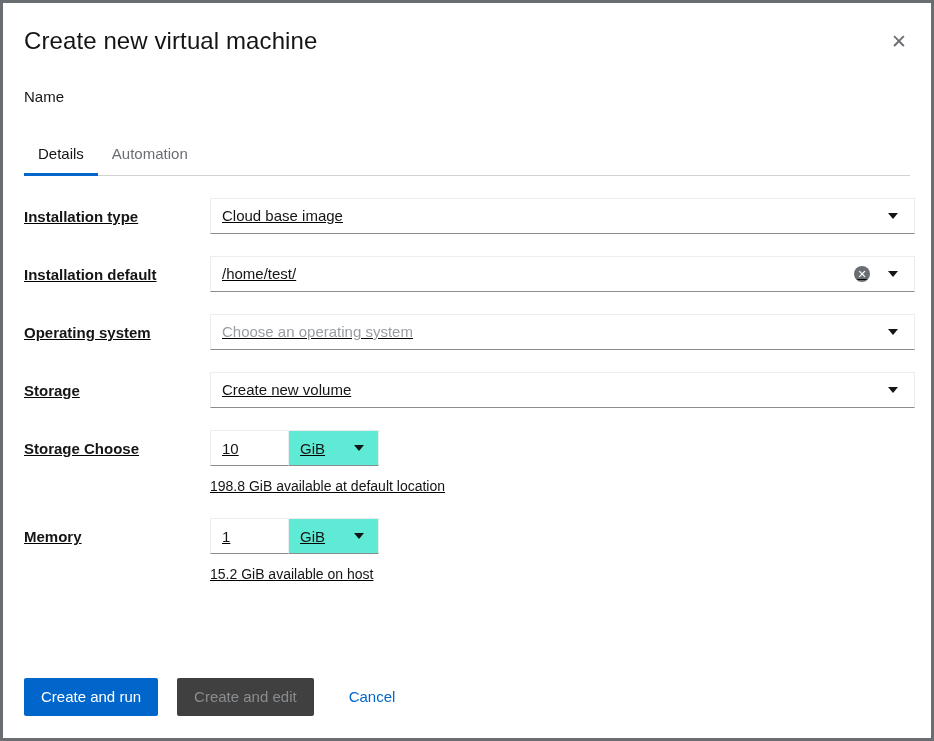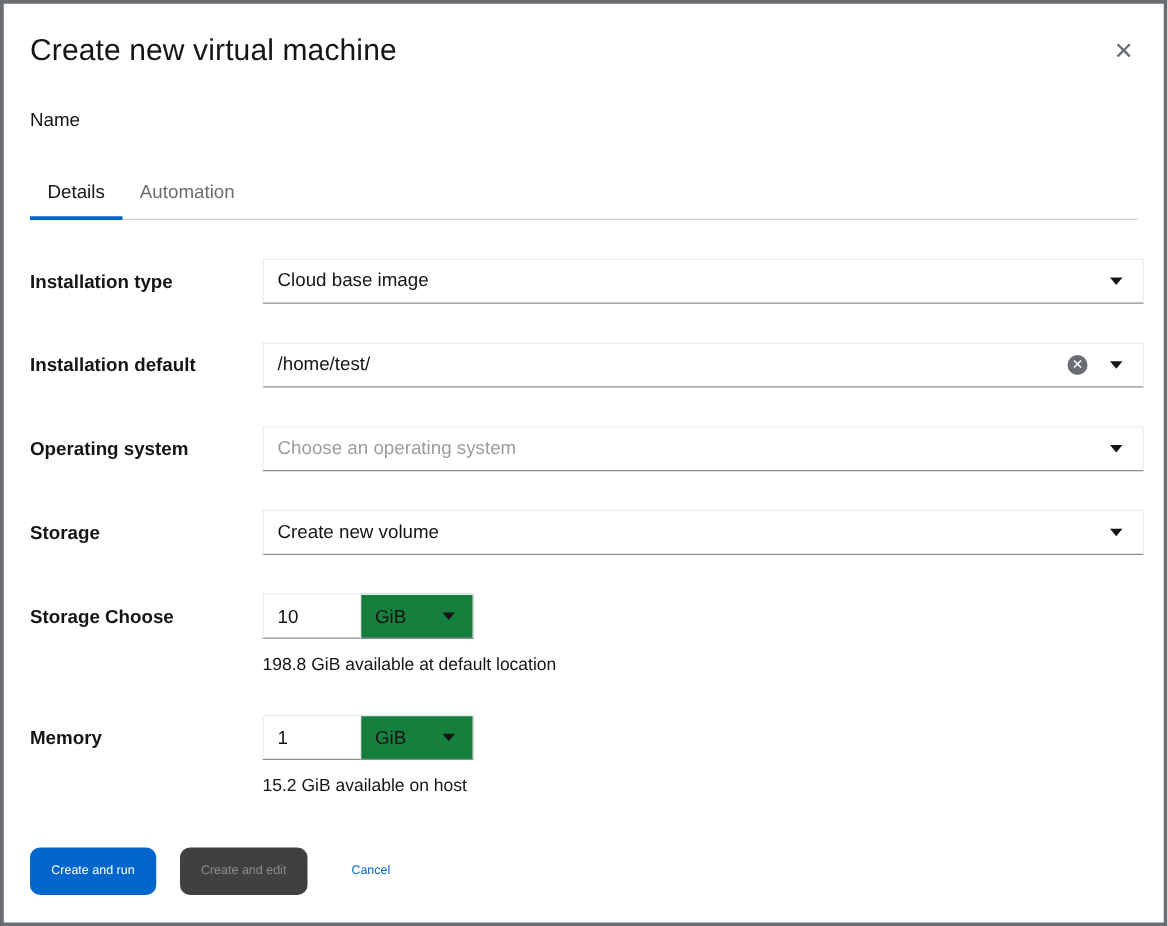--- a/index.html
+++ b/index.html
@@ -150,21 +150,21 @@
     content: "";
     position: absolute;
     left: 0;
     right: 0;
     bottom: -1px;
     height: 3px;
     background: #0066cc;
   }
 
   
-  .field-block { margin-top: 31px; }
+  .field-block { margin-top: 22px; text-decoration: underline; }
 
   
   .helper {
     font-size: 14px;
     color: #151515;
     line-height: 19px;
     margin-top: 11px;
   }
 
   
@@ -179,21 +179,21 @@
     display: flex;
     align-items: center;
     padding: 0 11px;
     font-size: 15px;
     color: #151515;
   }
   .unit-box {
     width: 90px;
     height: 36px;
     box-sizing: border-box;
-    background: #15803d;
+    background: #5eead4;
     border: 1px solid #ededed;
     border-left: none;
     border-bottom: 1px solid #8a8d90;
     display: flex;
     align-items: center;
     padding-left: 11px;
     font-size: 15px;
     color: #151515;
   }
   .unit-box .caret { margin-left: auto; margin-right: 14px; }
@@ -202,28 +202,28 @@
   .modal-footer {
     position: absolute;
     left: 0;
     right: 0;
     bottom: 0;
     padding: 0 21px 22px 21px;
     display: flex;
     align-items: center;
   }
   .btn {
-    font-size: 10px;
+    font-size: 15px;
     line-height: 20px;
     border: none;
     padding: 0 17px;
     height: 38px;
     cursor: pointer;
     font-family: "Liberation Sans", sans-serif;
-    border-radius: 8px;
+    border-radius: 2px;
   }
   .btn-primary { background: #0066cc; color: #ffffff; }
   .btn-disabled {
     background: #404040;
     color: #8a8d90;
     margin-left: 19px;
     cursor: default;
   }
   .btn-link {
     background: transparent;

